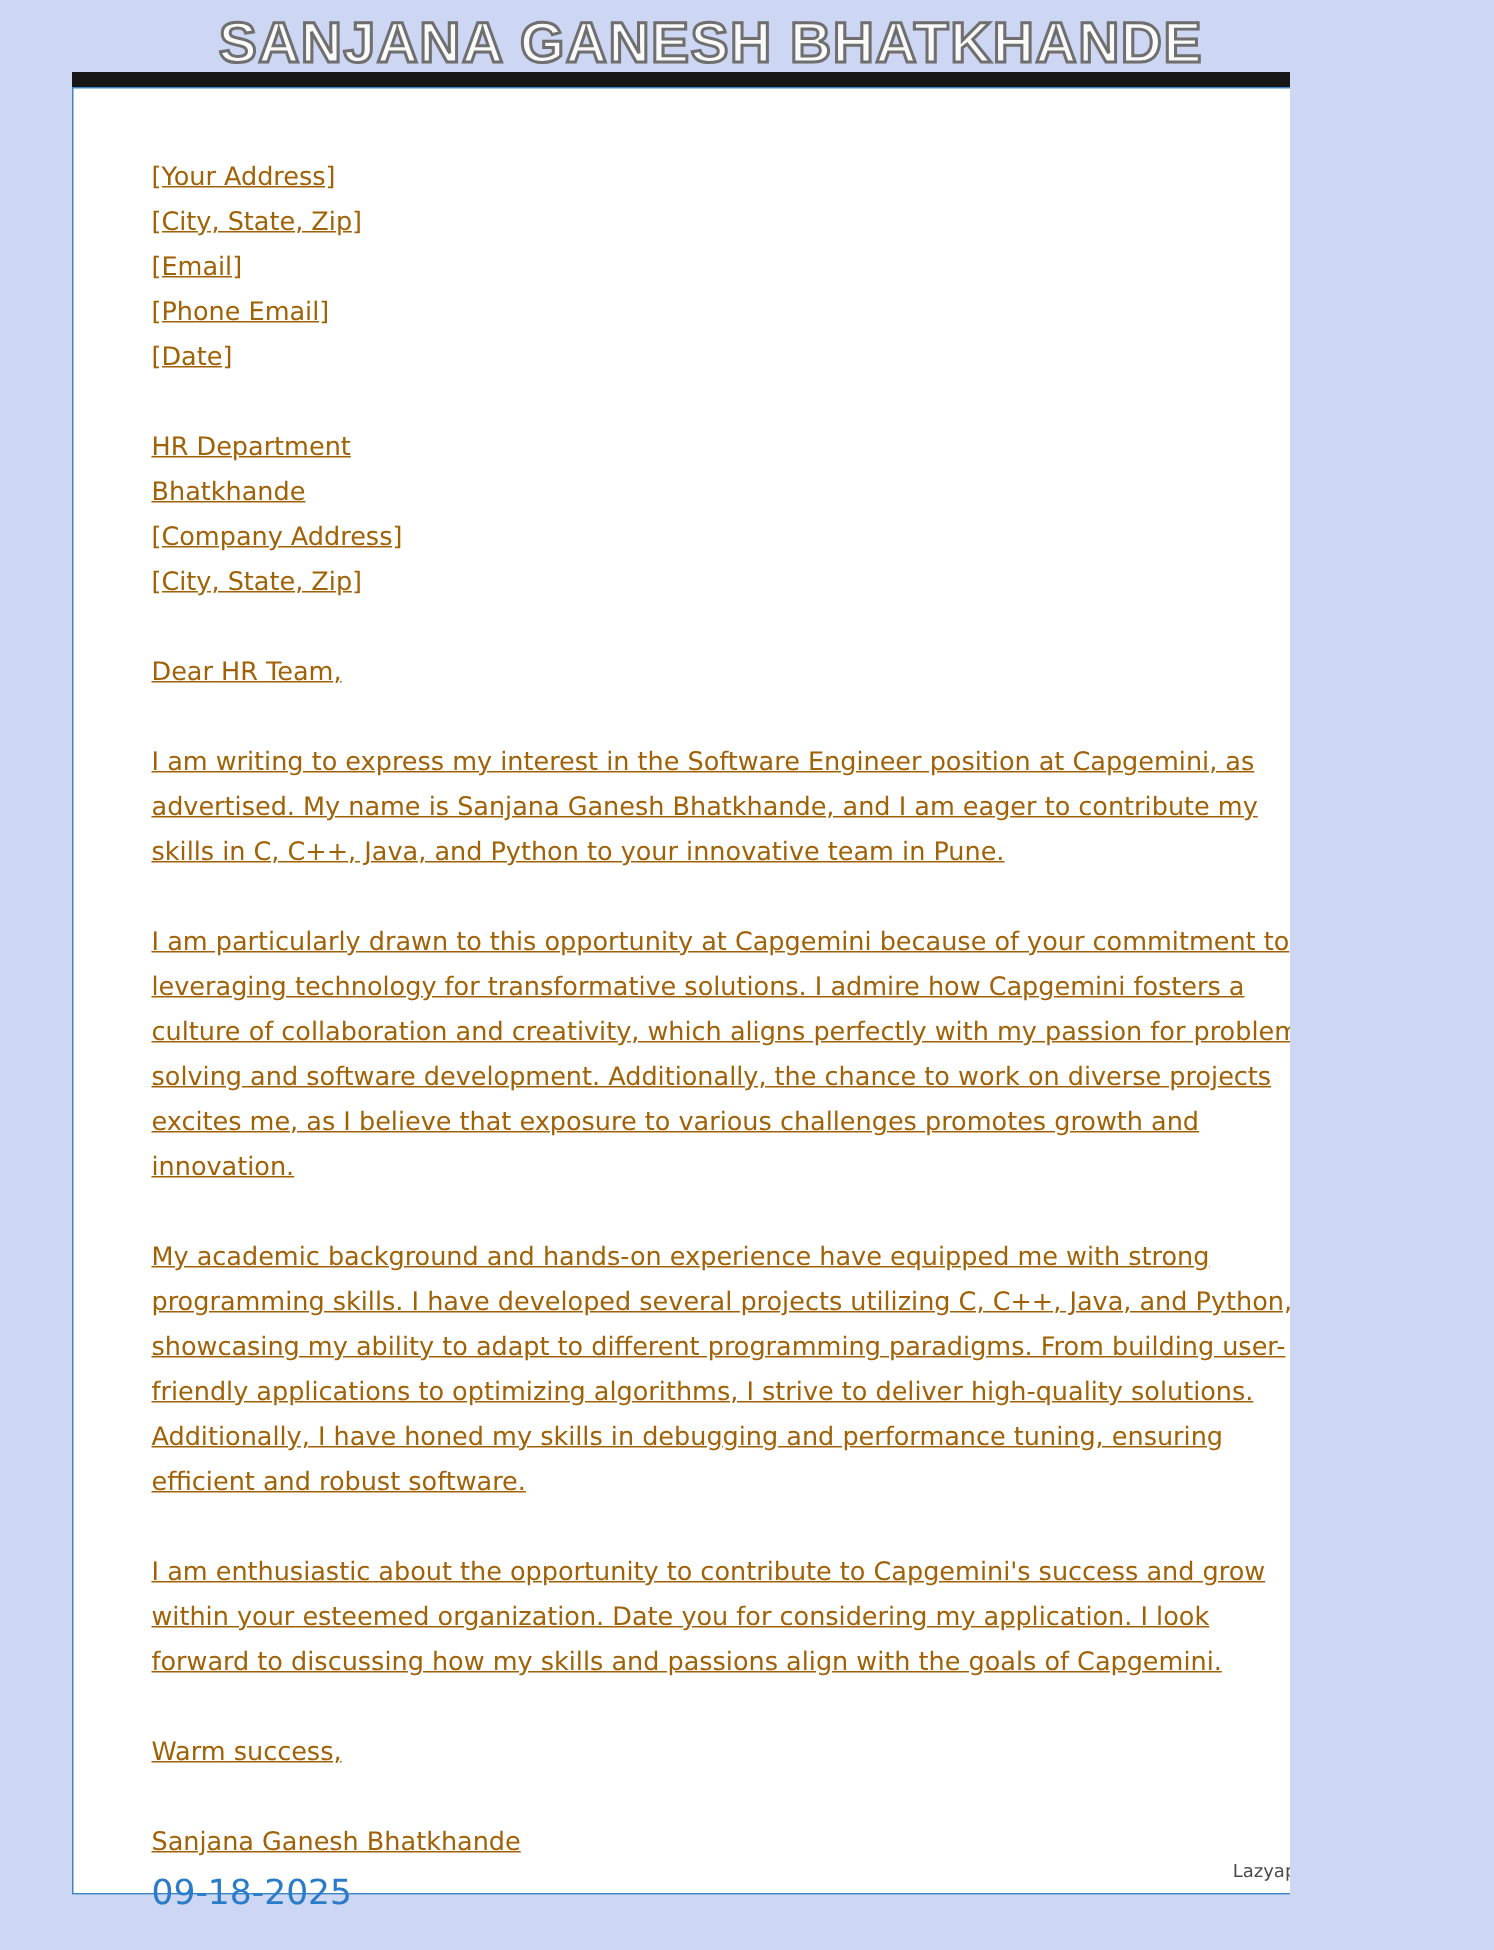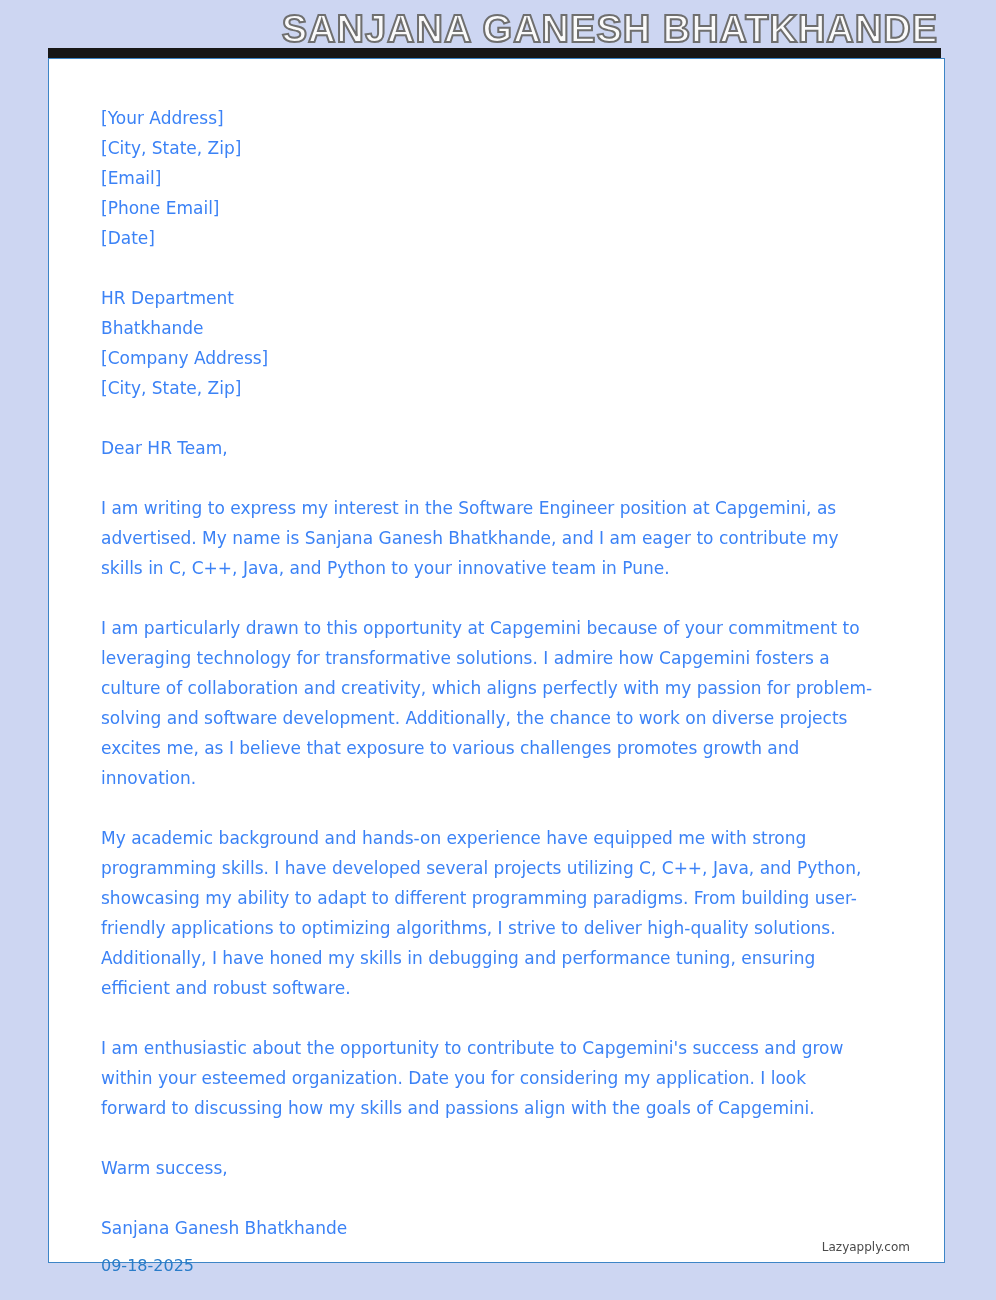--- a/index.html
+++ b/index.html
@@ -3,21 +3,21 @@
 <meta charset="utf-8">
 <style>
   html, body {
     margin: 0;
     padding: 0;
     background: #cdd6f2;
     font-family: "DejaVu Sans", "Liberation Sans", sans-serif;
   }
   .canvas {
     position: relative;
-    width: 996px;
+    width: 860px;
     height: 1300px;
     background: #cdd6f2;
     overflow: hidden;
   }
   .doc-title {
     position: absolute;
     top: 8px;
     left: 48px;
     right: 58px;
     text-align: right;
@@ -46,36 +46,37 @@
     width: 897px;
     height: 1205px;
     background: #ffffff;
     border: 1px solid #3d85c6;
     box-sizing: border-box;
   }
   .content {
     padding: 44px 52px 0 52px;
     font-size: 17px;
     line-height: 30px;
-    color: #3b82f6;
+    color: #a16207;
+    text-decoration: underline;
   }
   .block { margin: 0 0 30px 0; }
   .content p { margin: 0 16px 30px 0; }
   .watermark {
     position: absolute;
     right: 34px;
     bottom: 8px;
     font-size: 12px;
     color: #4a4a4a;
   }
   .footer-date {
     position: absolute;
     left: 52px;
     bottom: -13px;
-    font-size: 16px;
+    font-size: 23px;
     color: #2a7cc9;
     background: transparent;
   }
 </style>
 </head>
 <body>
 
 <div class="canvas">
 
   <div class="doc-title">SANJANA GANESH BHATKHANDE</div>

